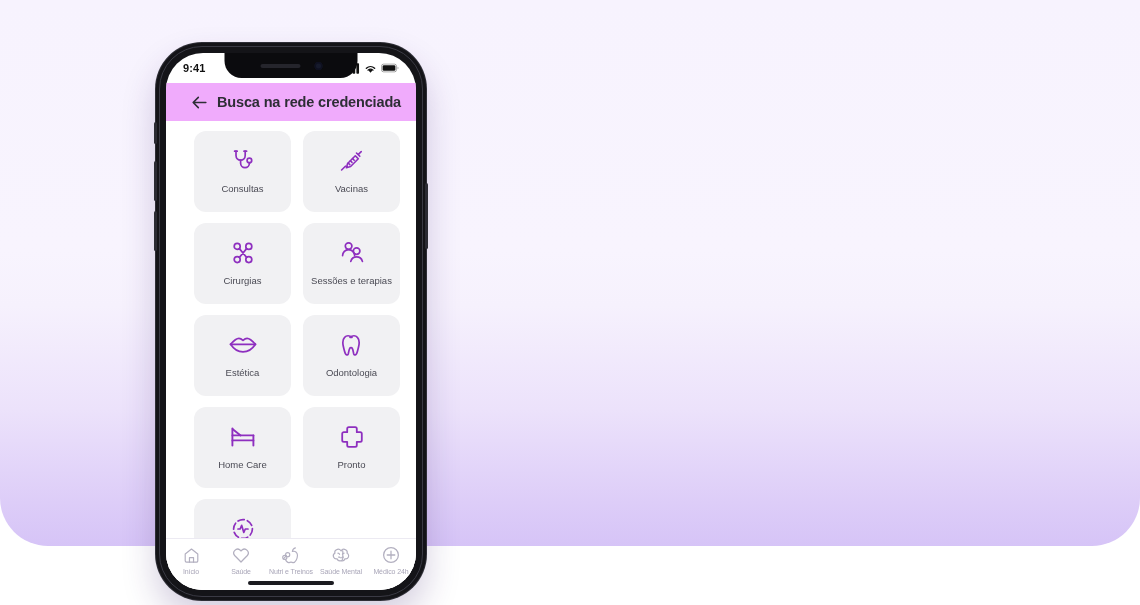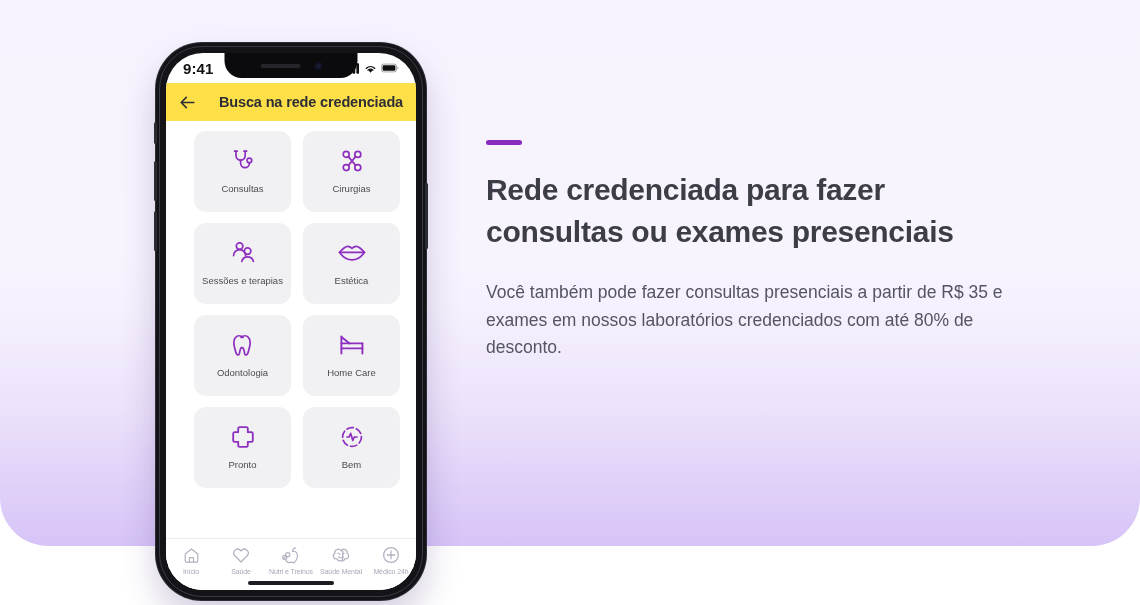--- a/index.html
+++ b/index.html
@@ -149,42 +149,42 @@
     top: 0; left: 0; right: 0;
     height: 30px;
     display: flex;
     align-items: center;
     justify-content: space-between;
     padding: 0 17px;
     box-sizing: border-box;
     z-index: 5;
   }
   .status-time {
-    font-size: 15px;
+    font-size: 11px;
     font-weight: bold;
     color: #111;
     letter-spacing: .1px;
   }
   .status-right {
     display: flex;
     align-items: center;
     gap: 4px;
   }
 
   
   .app-header {
     position: absolute;
     top: 30px; left: 0; right: 0;
     height: 38px;
     display: flex;
     align-items: center;
-    gap: 22px;
-    padding: 0 12px;
+    gap: 8px;
+    padding: 0 24px;
     box-sizing: border-box;
-    background: #fde047;
+    background: #f0abfc;
     z-index: 4;
   }
   .back-arrow {
     width: 19px;
     height: 19px;
     flex: none;
     cursor: pointer;
   }
   .app-title {
     font-size: 14.5px;
@@ -280,25 +280,20 @@
     z-index: 8;
   }
 </style>
 </head>
 <body>
 
 <div class="stage">
 
   <div class="bg-card"></div>
 
-  <div class="copy">
-    <div class="accent-rule"></div>
-    <h2 class="headline">Rede credenciada para fazer consultas ou exames presenciais</h2>
-    <p class="subcopy">Você também pode fazer consultas presenciais a partir de R$ 35 e exames em nossos laboratórios credenciados com até 80% de desconto.</p>
-  </div>
 
   <div class="phone">
     <div class="phone-frame"></div>
 
     <div class="btn-side btn-silent"></div>
     <div class="btn-side btn-volup"></div>
     <div class="btn-side btn-voldn"></div>
     <div class="btn-side btn-power"></div>
 
     <div class="screen">
@@ -348,20 +343,34 @@
                   <path d="M3.6 2.2h2.6M13 2.2h2.6"></path>
                   <path d="M9.6 11.2v3.1a4.4 4.4 0 0 0 4.4 4.4 4.4 4.4 0 0 0 4.4-4.4v-.6"></path>
                   <circle cx="18.4" cy="11.5" r="2.3"></circle>
                 </g>
               </svg>
             </div>
             <div class="tile-label">Consultas</div>
           </div>
 
 
+          <div class="tile">
+            <div class="tile-icon">
+              <svg width="25" height="25" viewBox="0 0 25 25">
+                <g fill="none" stroke="#8e2fbf" stroke-width="1.6" stroke-linecap="round" stroke-linejoin="round">
+                  <path d="M22.2 2.6 19.4 5.4"></path>
+                  <path d="M20.8 7.3 17.5 4"></path>
+                  <path d="M17.9 8.4 16.3 6.8 8.6 14.5l-1.2 4.2 4.2-1.2 7.7-7.7z"></path>
+                  <path d="M13.6 9.6l1.6 1.6M11.4 11.8l1.6 1.6M9.2 14l1.6 1.6"></path>
+                  <path d="M6.4 17.2 2.6 21"></path>
+                </g>
+              </svg>
+            </div>
+            <div class="tile-label">Vacinas</div>
+          </div>
 
           <div class="tile">
             <div class="tile-icon">
               <svg width="24" height="24" viewBox="0 0 24 24">
                 <g fill="none" stroke="#8e2fbf" stroke-width="1.7" stroke-linecap="round" stroke-linejoin="round">
                   <circle cx="6.2" cy="5.4" r="3"></circle>
                   <circle cx="17.8" cy="5.4" r="3"></circle>
                   <circle cx="6.2" cy="18.6" r="3"></circle>
                   <circle cx="17.8" cy="18.6" r="3"></circle>
                   <path d="M8.4 7.6l7.2 8.8M15.6 7.6l-7.2 8.8"></path>

